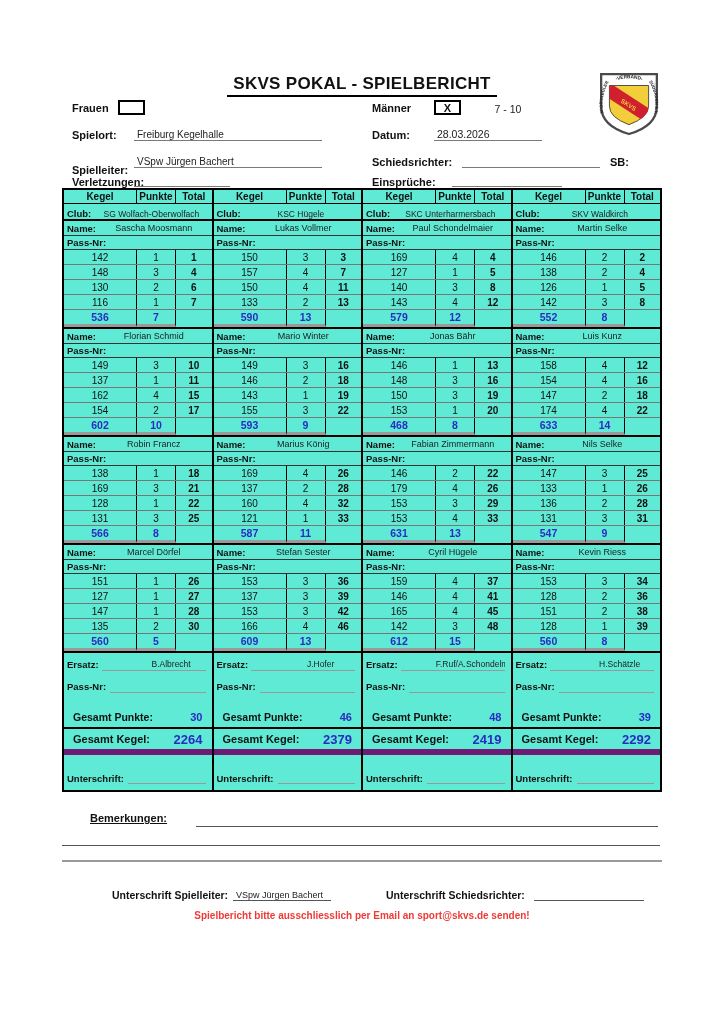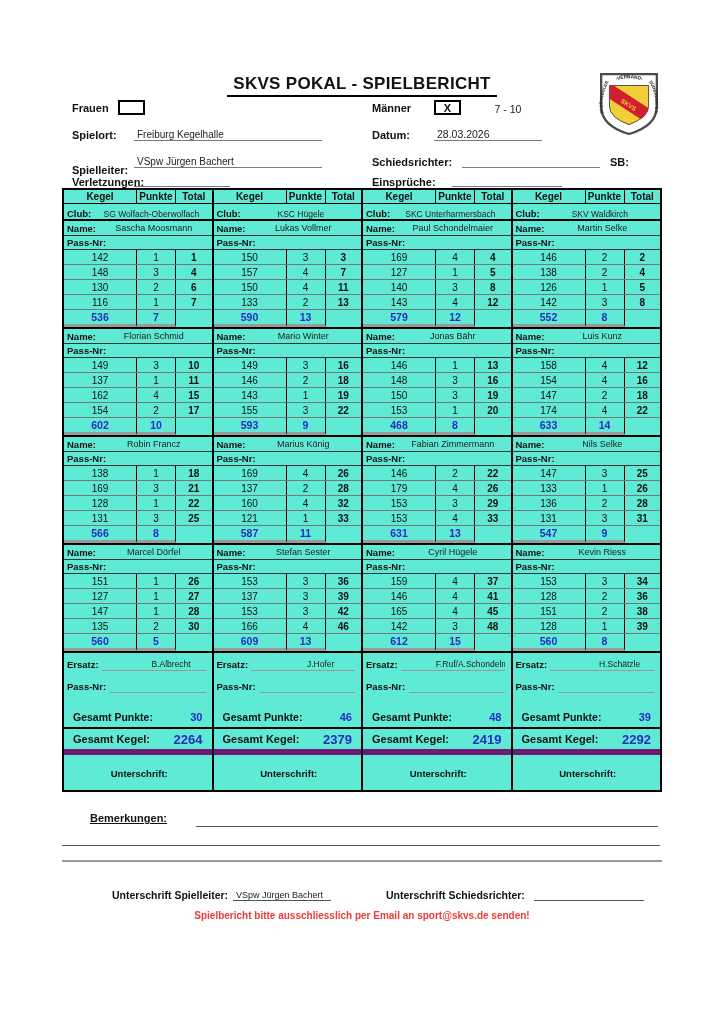--- a/index.html
+++ b/index.html
@@ -43,21 +43,21 @@
   .fill-line{flex:1;border-bottom:1.5px solid #999;margin:0 6px 4px 4px;align-self:flex-end;height:10px;}
   .sp1{height:9px;flex:0 0 auto;}
   .sp2{height:13px;flex:0 0 auto;}
   .tail{flex:1;}
   .gprow{height:23px;border-bottom:2px solid #000;justify-content:space-between;padding:0 9px;}
   .gkrow{height:26px;border-bottom:6px solid #701a75;justify-content:space-between;padding:4px 9px;}
   .glab{font-weight:bold;font-size:10.5px;white-space:nowrap;}
   .glab.gk{font-size:11px;}
   .gval{font-weight:bold;font-size:11px;color:var(--accent,#2b2bc4);}
   .gval.gk{font-size:13px;}
-  .sigrow{height:20px;flex-direction:column;}
+  .sigrow{height:20px;}
   .note{color:var(--note-red,#ee3a36);font-weight:bold;font-size:10px;text-align:center;}
   .bem-lbl{font-weight:bold;font-size:11px;text-decoration:underline;}
   .sig-lbl{font-weight:bold;font-size:10.5px;white-space:nowrap;}
   .sig-val{font-size:9px;color:#222;white-space:nowrap;}
 </style>
 </head>
 <body>
 
 <div class="abs" style="left:62px;top:74px;width:600px;text-align:center;">
   <span class="title-txt">SKVS POKAL - SPIELBERICHT</span>

